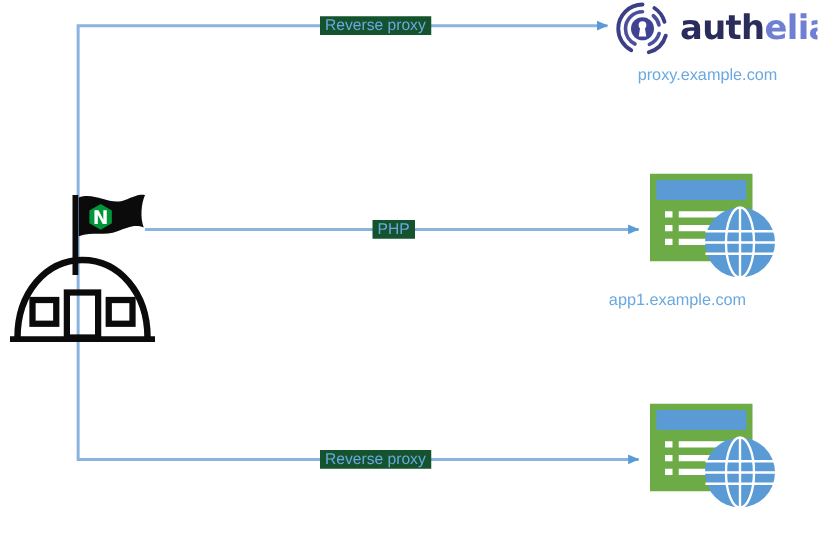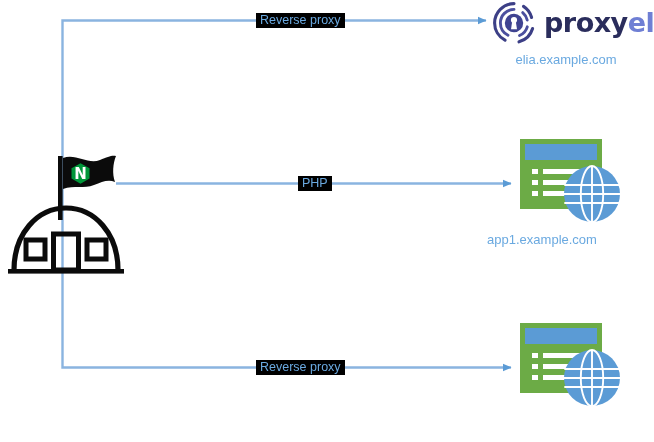--- a/index.html
+++ b/index.html
@@ -22,21 +22,21 @@
   .svg-layer {
     position: absolute;
     left: 0; top: 0;
     width: 654px; height: 442px;
   }
   .edge-label {
     position: absolute;
     color: #6aa9e0;
     font-size: 12.5px;
     font-family: "Liberation Sans", sans-serif;
-    background: #000000;
+    background: #14532d;
     padding: 0 4px;
     white-space: nowrap;
     line-height: 15px;
   }
   .node-caption {
     position: absolute;
     color: #6aa9e0;
     font-size: 13px;
     font-family: "Liberation Sans", sans-serif;
     white-space: nowrap;
@@ -123,25 +123,25 @@
         <path d="M39.3,26.8 A13.6,13.6 0 0 1 31.5,35.5"></path>
       </g>
 
       <circle cx="26" cy="23" r="9.2" fill="#3f4391"></circle>
 
       <circle cx="26" cy="20" r="3.1" fill="#ffffff"></circle>
       <path d="M24.2,21.6 L27.8,21.6 L29,29.2 L23,29.2 Z" fill="#ffffff"></path>
     </svg>
 
     <div class="authelia-wordmark" style="left:56px; top:8px;">
-      <span class="wm-dark">proxy</span><span class="wm-light">elia</span>
+      <span class="wm-dark">auth</span><span class="wm-light">elia</span>
     </div>
   </div>
 
-  <div class="node-caption" style="left:478px; top:52px; width:176px;">elia.example.com</div>
+  <div class="node-caption" style="left:478px; top:52px; width:176px;">proxy.example.com</div>
 
   <div class="node" style="left:519px; top:138px; width:106px; height:88px;">
     <svg width="106" height="88" viewBox="0 0 106 88" xmlns="http://www.w3.org/2000/svg">
 
       <rect x="1" y="1" width="82" height="70" fill="#6cab46"></rect>
 
       <rect x="6" y="6" width="72" height="16" fill="#5b9bd5"></rect>
 
       <g fill="#ffffff">
         <rect x="13" y="31" width="6" height="5"></rect>

